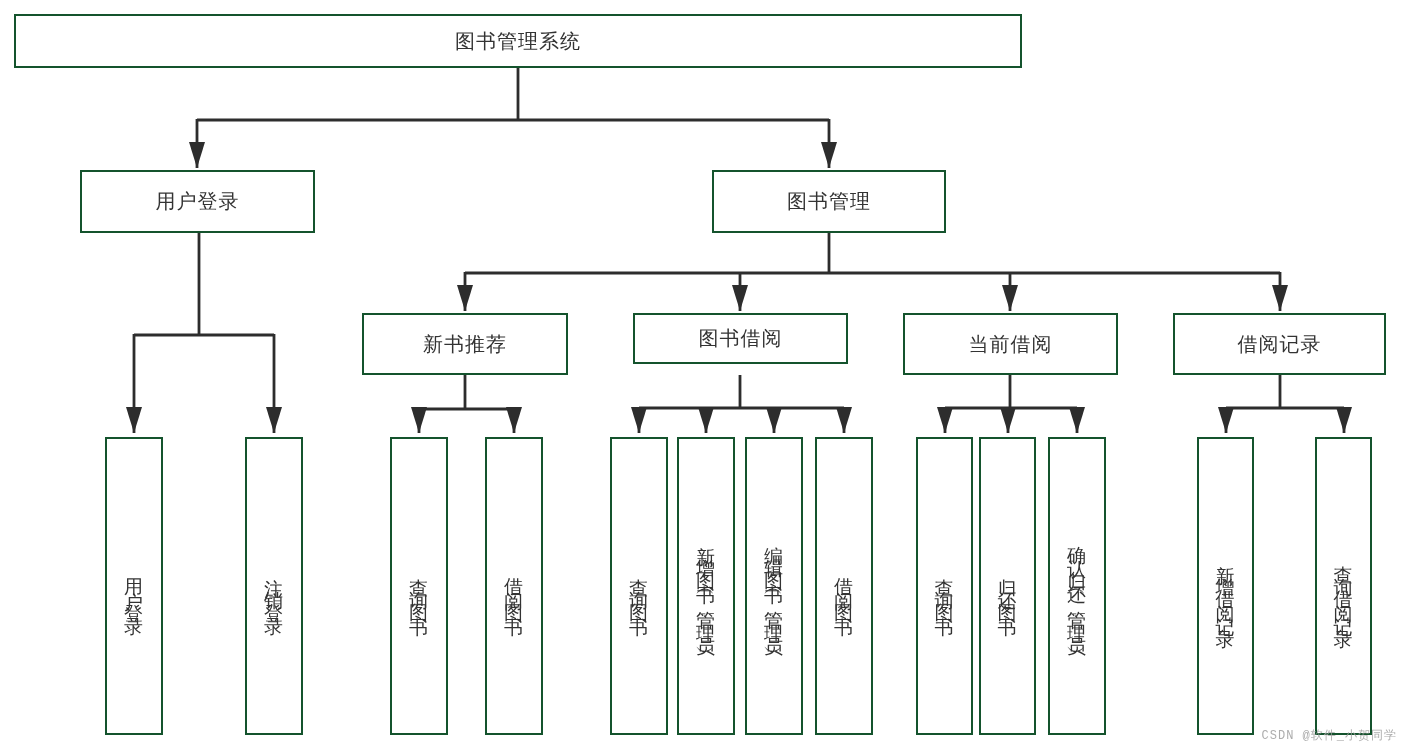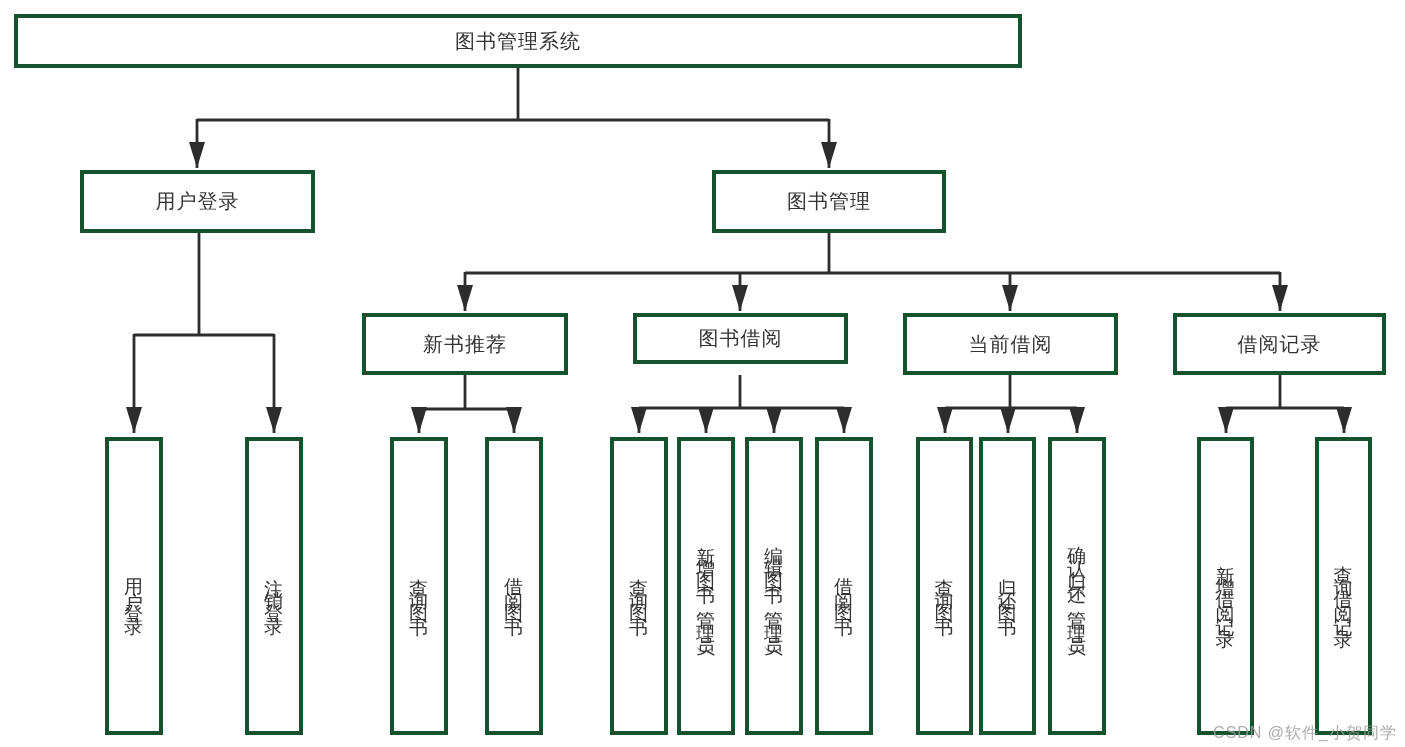--- a/index.html
+++ b/index.html
@@ -16,21 +16,21 @@
     overflow: hidden;
   }
   .connectors {
     position: absolute;
     left: 0; top: 0;
     z-index: 0;
   }
   .node {
     position: absolute;
     box-sizing: border-box;
-    border: 4px solid #14532d;
+    border: 2px solid #14532d;
     background: #ffffff;
     display: flex;
     align-items: center;
     justify-content: center;
     color: #333333;
     z-index: 1;
   }
   .node.h {
     font-size: 20px;
     letter-spacing: 1px;
@@ -41,24 +41,25 @@
     writing-mode: vertical-rl;
     text-orientation: mixed;
     letter-spacing: 13px;
     line-height: 1;
     padding-top: 6px;
   }
   .watermark {
     position: absolute;
     right: 8px;
     bottom: 3px;
-    font-size: 16px;
+    font-size: 12px;
     color: rgba(158, 158, 158, 0.85);
     z-index: 3;
     letter-spacing: 1px;
+    font-family: Liberation Mono, monospace;
   }
 </style>
 </head>
 <body>
 
 <div class="canvas">
 
   <svg class="connectors" width="1405" height="747" viewBox="0 0 1405 747" xmlns="http://www.w3.org/2000/svg">
     <defs>
       <marker id="arrow" markerUnits="userSpaceOnUse" markerWidth="26" markerHeight="18" viewBox="0 0 26 18" refX="26" refY="9" orient="auto">

